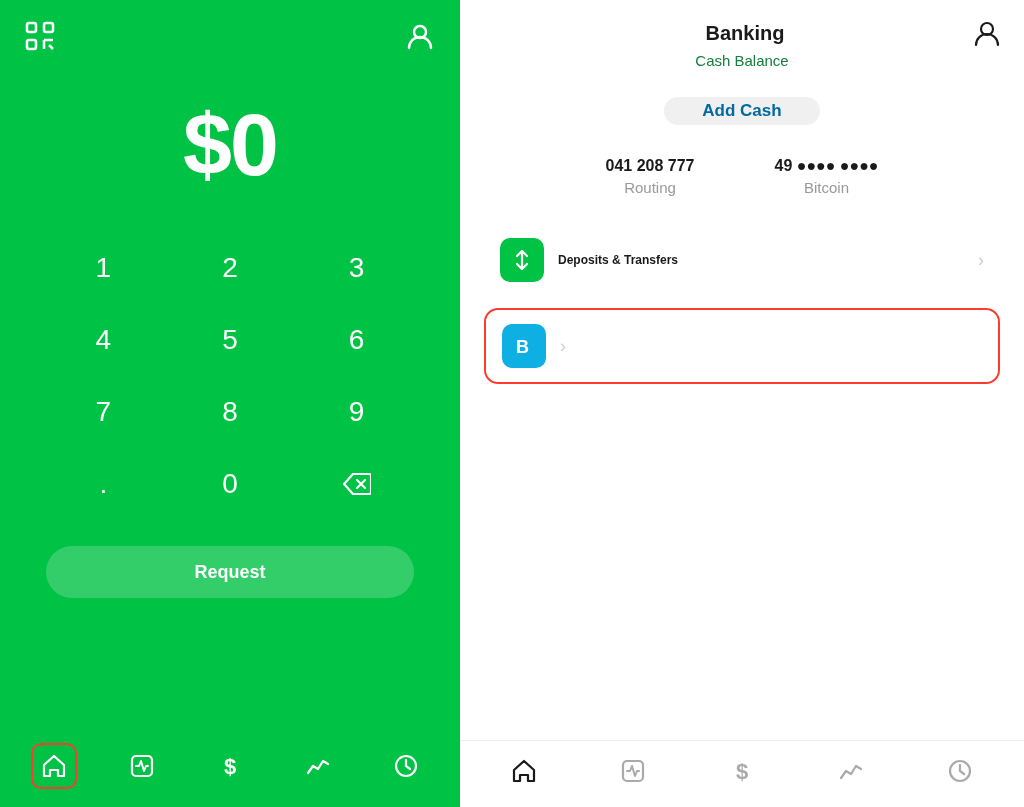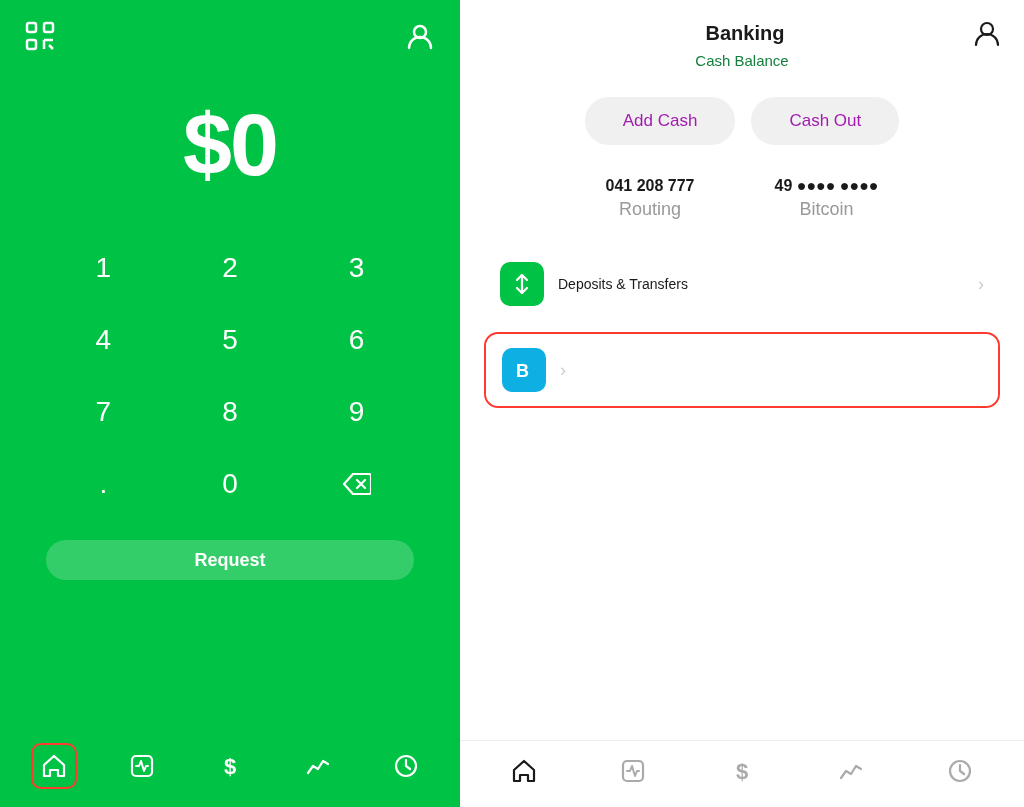--- a/index.html
+++ b/index.html
@@ -70,29 +70,29 @@
       user-select: none;
     }
     .action-row {
       display: flex;
       width: 380px;
       margin-top: 18px;
       justify-content: space-between;
     }
     .action-btn {
       flex: 1;
-      height: 40px;
+      height: 52px;
       background: rgba(255,255,255,0.2);
       border: none;
       border-radius: 30px;
       color: #fff;
       font-size: 18px;
       font-weight: 600;
       cursor: pointer;
-      margin: 2px 6px;
+      margin: 8px 6px;
     }
 
     
     .left-bottom-nav {
       position: absolute;
       bottom: 0;
       width: 100%;
       display: flex;
       justify-content: space-around;
       align-items: center;
@@ -148,44 +148,44 @@
     }
     .cash-buttons {
       display: flex;
       gap: 16px;
       margin-top: 28px;
     }
     .cash-btn {
       background: #f0f0f0;
       border: none;
       border-radius: 30px;
-      padding: 14px 38px;
+      padding: 4px 38px;
       font-size: 17px;
-      font-weight: 400;
-      color: #a21caf;
+      font-weight: 700;
+      color: #0369a1;
       cursor: pointer;
     }
     .bank-info-row {
       display: flex;
       gap: 80px;
       margin-top: 32px;
     }
     .bank-info-item {
       display: flex;
       flex-direction: column;
       align-items: center;
       gap: 4px;
     }
     .bank-info-number {
       font-size: 16px;
       font-weight: 600;
       color: #1a1a1a;
     }
     .bank-info-label {
-      font-size: 18px;
+      font-size: 15px;
       color: #999;
     }
     .menu-list {
       width: 100%;
       padding: 0 24px;
       margin-top: 28px;
       display: flex;
       flex-direction: column;
       gap: 12px;
     }
@@ -203,22 +203,22 @@
       height: 44px;
       border-radius: 10px;
       display: flex;
       align-items: center;
       justify-content: center;
       flex-shrink: 0;
     }
     .menu-item-icon.green { background: #00C244; }
     .menu-item-icon.blue { background: #0EB0E4; }
     .menu-item-label {
-      font-size: 14px;
-      font-weight: 400;
+      font-size: 12px;
+      font-weight: 700;
       color: #1a1a1a;
       flex: 1;
     }
     .menu-item-chevron {
       color: #ccc;
       font-size: 18px;
     }
     .bitcoin-wrapper {
       border: 2.5px solid #FF3B30;
       border-radius: 14px;
@@ -337,21 +337,20 @@
         <circle cx="15" cy="11" r="6" stroke="#1a1a1a" stroke-width="2.2" fill="none"></circle>
         <path d="M4 27c0-6.075 4.925-11 11-11s11 4.925 11 11" stroke="#1a1a1a" stroke-width="2.2" fill="none" stroke-linecap="round"></path>
       </svg>
     </div>
   </div>
 
   <div class="cash-balance-label">Cash Balance</div>
 
   <div class="cash-buttons">
     <button class="cash-btn">Add Cash</button>
-    <button class="cash-btn">Cash Out</button>
   </div>
 
   <div class="bank-info-row">
     <div class="bank-info-item">
       <span class="bank-info-number">041 208 777</span>
       <span class="bank-info-label">Routing</span>
     </div>
     <div class="bank-info-item">
       <span class="bank-info-number">49 ●●●● ●●●●</span>
       <span class="bank-info-label">Bitcoin</span>

